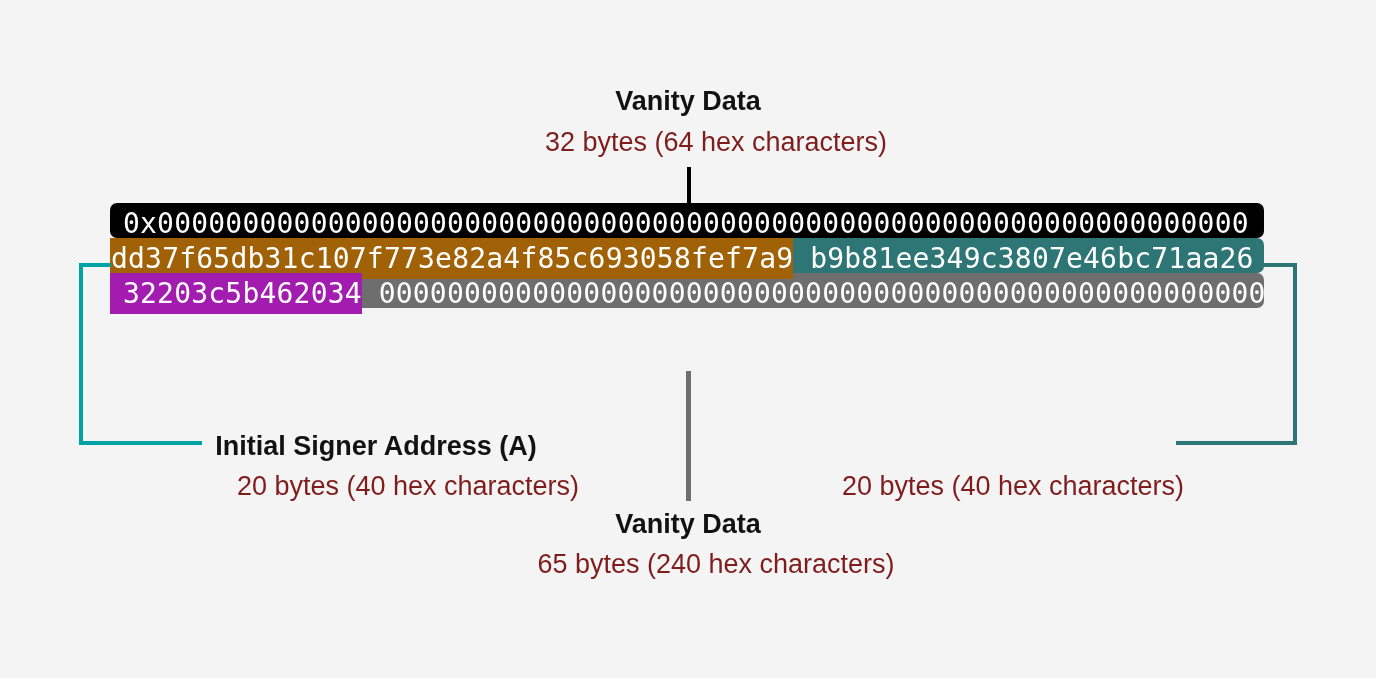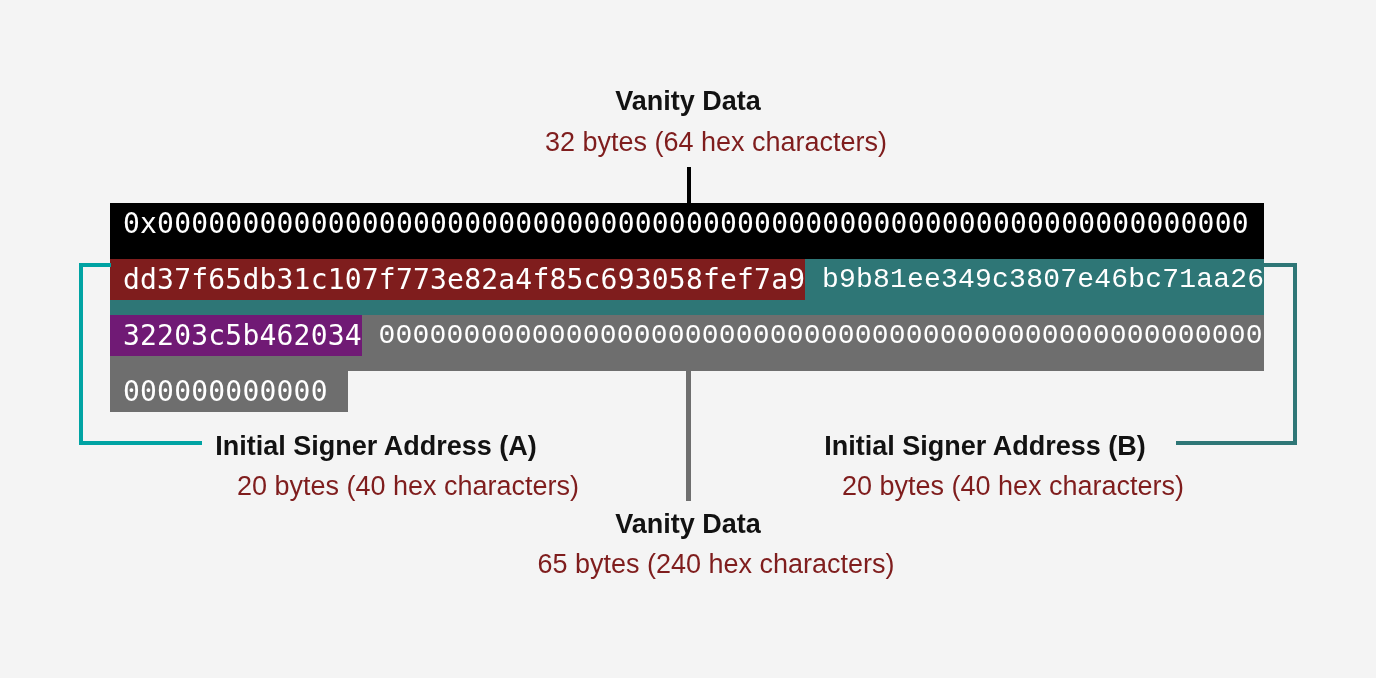--- a/index.html
+++ b/index.html
@@ -46,32 +46,33 @@
     position: absolute;
     left: 110px;
     top: 203px;
     width: 1154px;
     font-family: "DejaVu Sans Mono", monospace;
     font-size: 28px;
     letter-spacing: 0.2px;
     color: #ffffff;
   }
   .hexline {
-    height: 56px;
+    height: 35px;
     line-height: 41px;
     white-space: nowrap;
+    border-radius: 7px;
   }
   .row-black { background: #000000; }
   .row-darkteal { background: #2e7676; }
   .row-gray { background: #6e6e6e; }
   .seg { display: inline-block; height: 41px; vertical-align: top; }
   .pad-left { padding-left: 13px; }
-  .seg-a { background: #7f1d1d; padding-left: 13px; }
-  .seg-b2 { background: #701a75; padding-left: 13px; }
-  .gap-before { padding-left: 1ch; font-family: Liberation Mono, monospace; }
+  .seg-a { background: #a16207; padding-left: 1px; }
+  .seg-b2 { background: #a21caf; padding-left: 13px; }
+  .gap-before { padding-left: 1ch; }
   .seg-tail5 { background: #6e6e6e; padding-left: 13px; padding-right: 20px; }
 
   
   .bracket { position: absolute; }
   .bracket-a { background: #00a3a3; }
   .bracket-b { background: #2e7676; }
   .ba-top  { left: 79px;  top: 263px; width: 32px;  height: 4px; }
   .ba-vert { left: 79px;  top: 263px; width: 4px;   height: 182px; }
   .ba-bot  { left: 79px;  top: 441px; width: 123px; height: 4px; }
   .bb-top  { left: 1263px; top: 263px; width: 34px;  height: 4px; }
@@ -101,37 +102,33 @@
   <div class="hexblock">
     <div class="hexline row-black pad-left">
       <span class="seg">0x0000000000000000000000000000000000000000000000000000000000000000</span>
     </div>
     <div class="hexline row-darkteal">
       <span class="seg seg-a">dd37f65db31c107f773e82a4f85c693058fef7a9</span><span class="seg gap-before">b9b81ee349c3807e46bc71aa26</span>
     </div>
     <div class="hexline row-gray">
       <span class="seg seg-b2">32203c5b462034</span><span class="seg gap-before">0000000000000000000000000000000000000000000000000000</span>
     </div>
-    <div class="hexline">
-      <span class="seg seg-tail5">000000000000</span>
-    </div>
   </div>
 
   <div class="bracket bracket-a ba-top"></div>
   <div class="bracket bracket-a ba-vert"></div>
   <div class="bracket bracket-a ba-bot"></div>
 
   <div class="bracket bracket-b bb-top"></div>
   <div class="bracket bracket-b bb-vert"></div>
   <div class="bracket bracket-b bb-bot"></div>
 
   <div class="label-title a-title">Initial Signer Address (A)</div>
   <div class="label-sub a-sub">20 bytes (40 hex characters)</div>
 
-  <div class="label-title b-title">Initial Signer Address (B)</div>
   <div class="label-sub b-sub">20 bytes (40 hex characters)</div>
 
   <div class="vline-gray"></div>
 
   <div class="label-title full-center t-bot-title">Vanity Data</div>
   <div class="label-sub full-center t-bot-sub">65 bytes (240 hex characters)</div>
 
 </div>
 
 </body></html>

